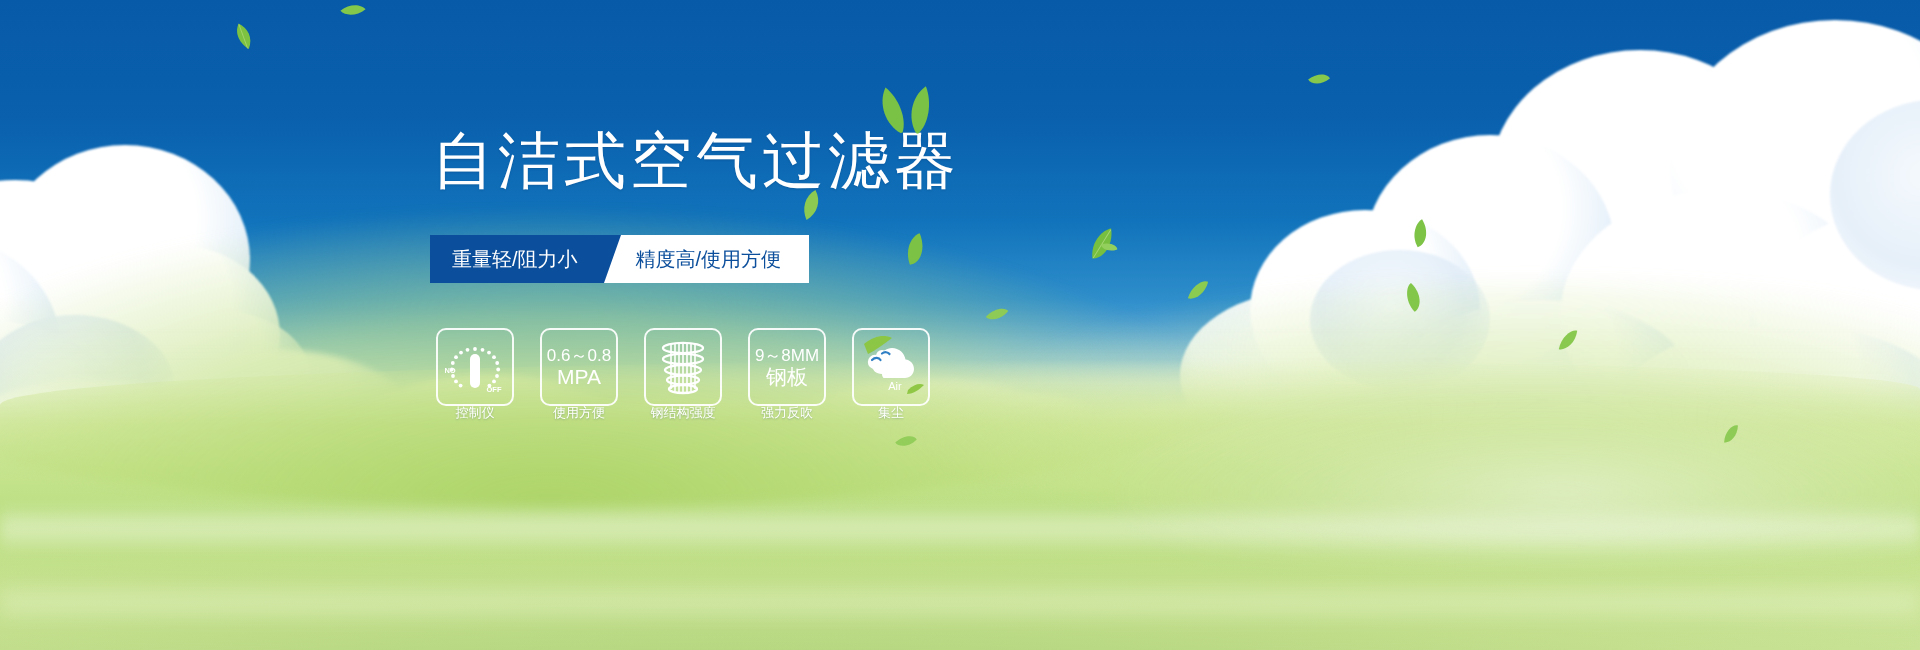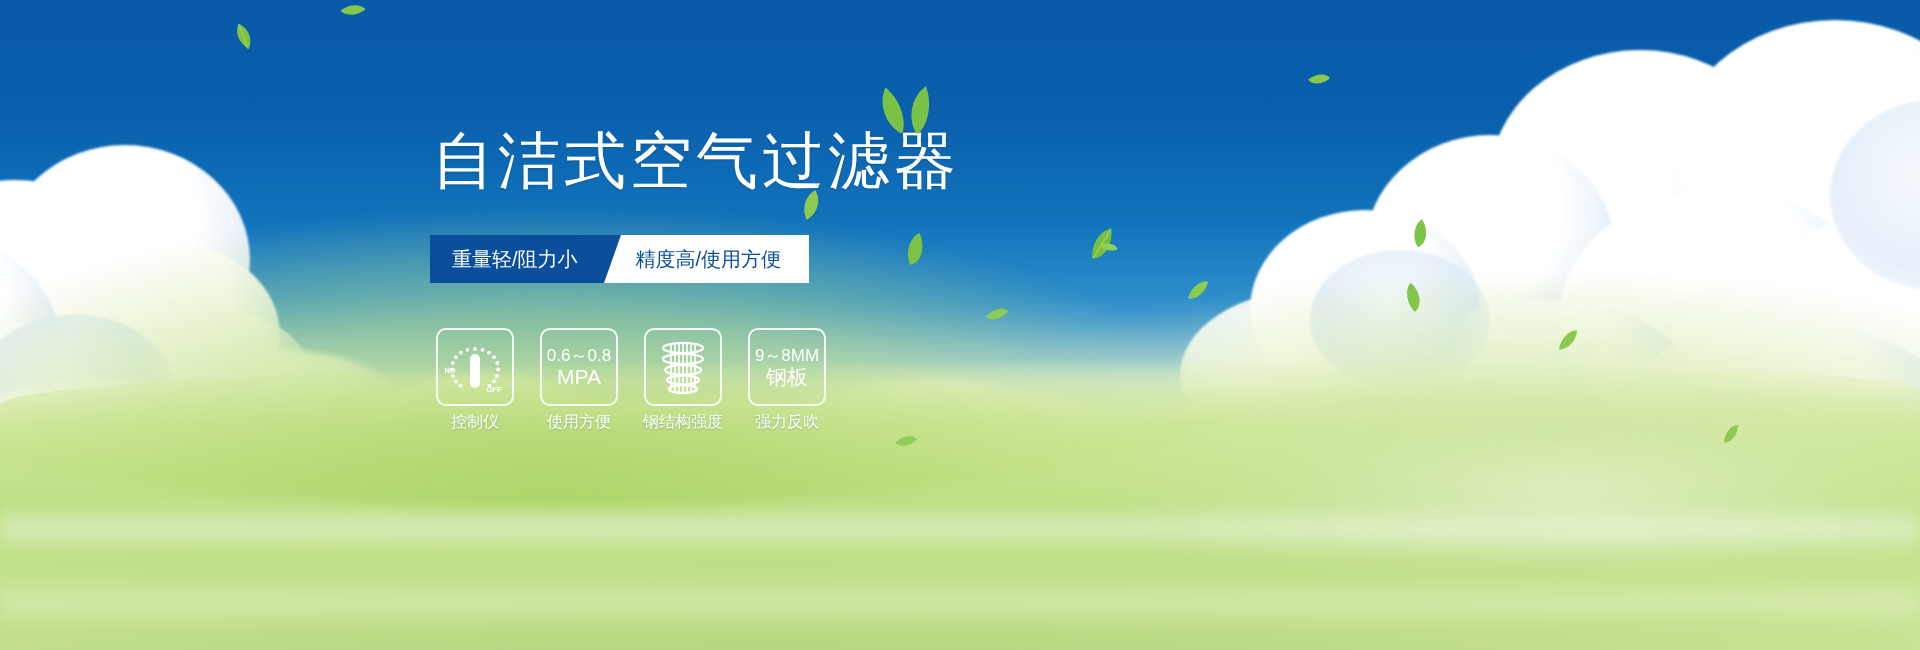--- a/index.html
+++ b/index.html
@@ -172,23 +172,22 @@
   .feature-text {
     color:#ffffff;
     font-size:17px;
     line-height:1.12;
     text-align:center;
     letter-spacing:0;
     white-space:nowrap;
   }
   .feature-text .ln2 { font-size:21px; }
   .feature-label {
-    margin-top:8px;
     color:#ffffff;
-    font-size:16px;
+    font-size:13px;
     line-height:1;
     white-space:nowrap;
     text-shadow:0 1px 2px rgba(0,50,100,.25);
   }
   .feature-box svg { display:block; }
 </style>
 </head>
 <body>
 
 <div id="banner">
@@ -411,16 +410,35 @@
       <div class="feature">
         <div class="feature-box">
           <div class="feature-text">
             <div>9～8MM</div>
             <div class="ln2">钢板</div>
           </div>
         </div>
         <div class="feature-label">强力反吹</div>
       </div>
 
+      <div class="feature">
+        <div class="feature-box">
+          <svg width="66" height="66" viewBox="0 0 66 66" style="position:absolute;left:4px;top:2px;">
+            <path d="M6 12 C16 4 26 2 34 6 C26 12 18 18 10 22 Z" fill="#8cc63f" opacity=".95"></path>
+            <path d="M50 58 C56 52 62 51 66 53 C60 59 54 62 49 62 Z" fill="#8cc63f" opacity=".95"></path>
+            <g fill="#ffffff">
+              <path d="M24 42 C18 42 14 38 14 33 C14 28.5 17.5 25 22 24.6 C23.5 19.5 28.5 16 34 16 C41 16 46.5 21 47.5 27.5 C52.5 28 56 32 56 37 C56 42 52 46 47 46 L26 46 C25 46 24 44 24 42 Z"></path>
+              <circle cx="17" cy="30" r="7.2"></circle>
+              <circle cx="24" cy="24" r="6"></circle>
+            </g>
+            <g fill="none" stroke="#2f7fc4" stroke-width="2.2" stroke-linecap="round">
+              <path d="M14 28 C17 25 21 25.5 22.5 28"></path>
+              <path d="M24 21.5 C26.5 19.5 30 20 31.5 22"></path>
+            </g>
+            <text x="37" y="58" font-family="'Liberation Sans',sans-serif" font-size="11" fill="#ffffff" text-anchor="middle">Air</text>
+          </svg>
+        </div>
+        <div class="feature-label">集尘</div>
+      </div>
 
     </div>
   </div>
 </div>
 
 </body></html>

